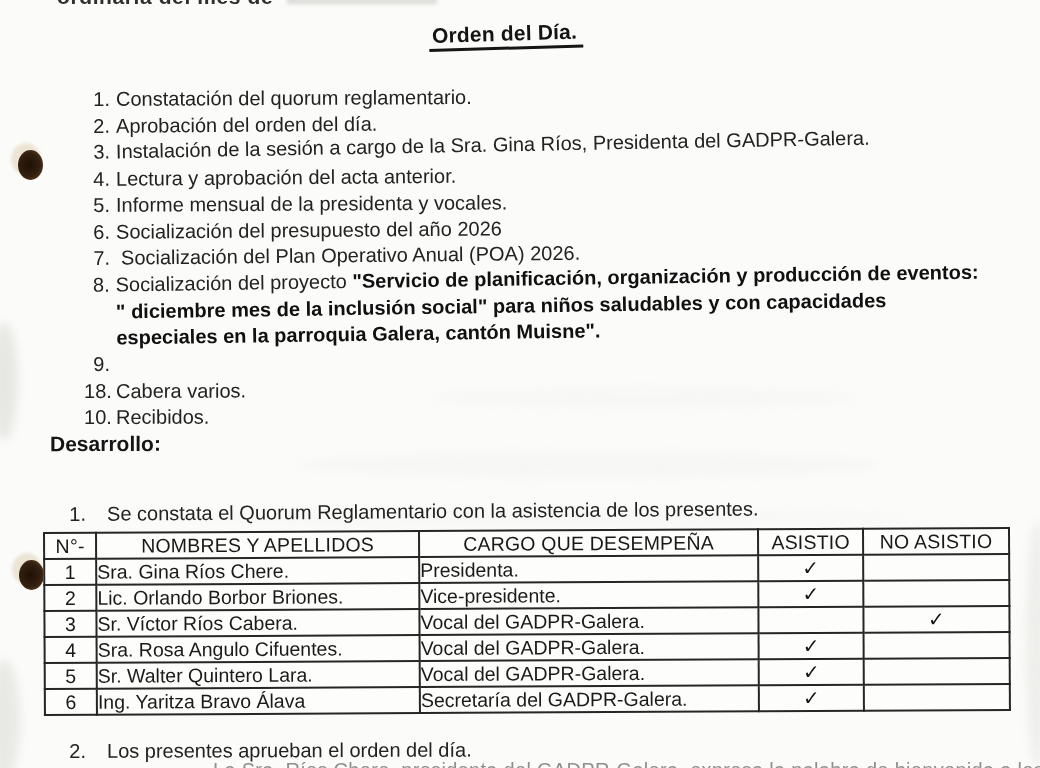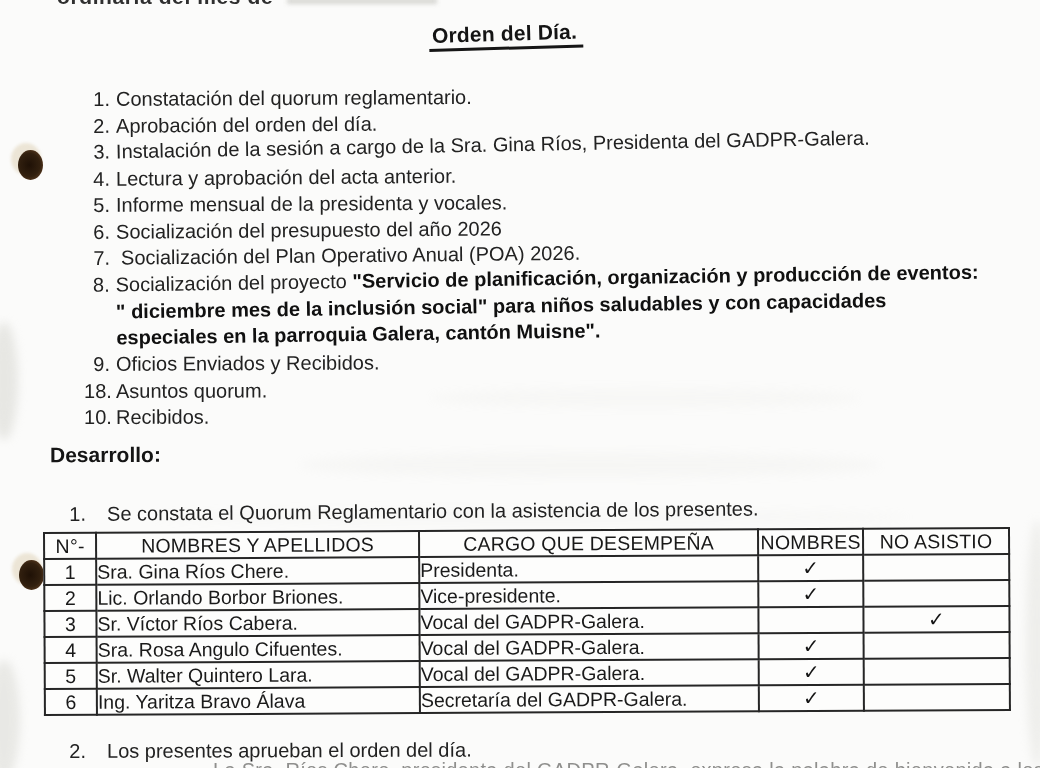--- a/index.html
+++ b/index.html
@@ -49,21 +49,21 @@
   .a-item:nth-child(4){transform:rotate(-0.50deg);}
   .a-item:nth-child(5){transform:rotate(-0.35deg);}
   .a-item:nth-child(6){transform:rotate(-0.50deg);}
   .a-item:nth-child(7){transform:rotate(-0.60deg);}
   .a-item:nth-child(8){transform:rotate(-0.85deg);}
   .a-item:nth-child(9){transform:rotate(-0.30deg);}
   .a-item:nth-child(10){transform:rotate(-0.15deg);}
   .a-item:nth-child(11){transform:rotate(-0.15deg);}
   .a-item.sp .a-text{padding-left:5px;}
   
-  .heading{position:absolute;left:50px;top:443px;font-size:21px;font-weight:700;color:#151515;
+  .heading{position:absolute;left:50px;top:432px;font-size:21px;font-weight:700;color:#151515;
     transform:rotate(-0.2deg);}
   .dev{position:absolute;display:flex;font-size:20px;color:#222;transform-origin:left center;}
   .d-num{flex:none;width:24px;text-align:right;margin-right:21px;}
   .dev1{left:62px;top:503px;transform:rotate(-0.45deg);}
   .dev2{left:62px;top:740px;transform:rotate(-0.2deg);}
   
   table.att{position:absolute;left:43px;top:532px;width:965px;border-collapse:collapse;
     table-layout:fixed;font-size:19.5px;color:#1a1a1a;
     transform:rotate(-0.3deg);transform-origin:left top;background:#fdfdfc;}
   table.att th,table.att td{border:2px solid #262626;height:24px;padding:0;overflow:hidden;
@@ -121,25 +121,24 @@
     <div class="a-item sp">
       <span class="a-num">7.</span>
       <span class="a-text">Socialización del Plan Operativo Anual (POA) 2026.</span>
     </div>
     <div class="a-item">
       <span class="a-num">8.</span>
       <span class="a-text wrap"><span>Socialización del proyecto</span> <span class="b">"Servicio de planificación, organización y producción de eventos: " diciembre mes de la inclusión social" para niños saludables y con capacidades especiales en la parroquia Galera, cantón Muisne".</span></span>
     </div>
     <div class="a-item">
       <span class="a-num">9.</span>
-      <span class="a-text">Oficios Enviados y Recibidos.</span>
     </div>
     <div class="a-item">
       <span class="a-num">18.</span>
-      <span class="a-text">Asuntos quorum.</span>
+      <span class="a-text">Cabera varios.</span>
     </div>
     <div class="a-item">
       <span class="a-num">10.</span>
       <span class="a-text">Recibidos.</span>
     </div>
   </div>
 
   <div class="heading">Desarrollo:</div>
 
   <div class="dev dev1">
@@ -153,21 +152,21 @@
         <col style="width:323px">
         <col style="width:339px">
         <col style="width:105px">
         <col style="width:146px">
     </colgroup>
     <thead>
       <tr>
         <th>N°-</th>
         <th>NOMBRES Y APELLIDOS</th>
         <th>CARGO QUE DESEMPEÑA</th>
-        <th>NOMBRES</th>
+        <th>ASISTIO</th>
         <th>NO ASISTIO</th>
       </tr>
     </thead>
     <tbody>
       <tr>
         <td class="c-num">1</td>
         <td class="c-name">Sra. Gina Ríos Chere.</td>
         <td class="c-cargo">Presidenta.</td>
         <td class="c-check">✓</td>
         <td class="c-check"></td>

